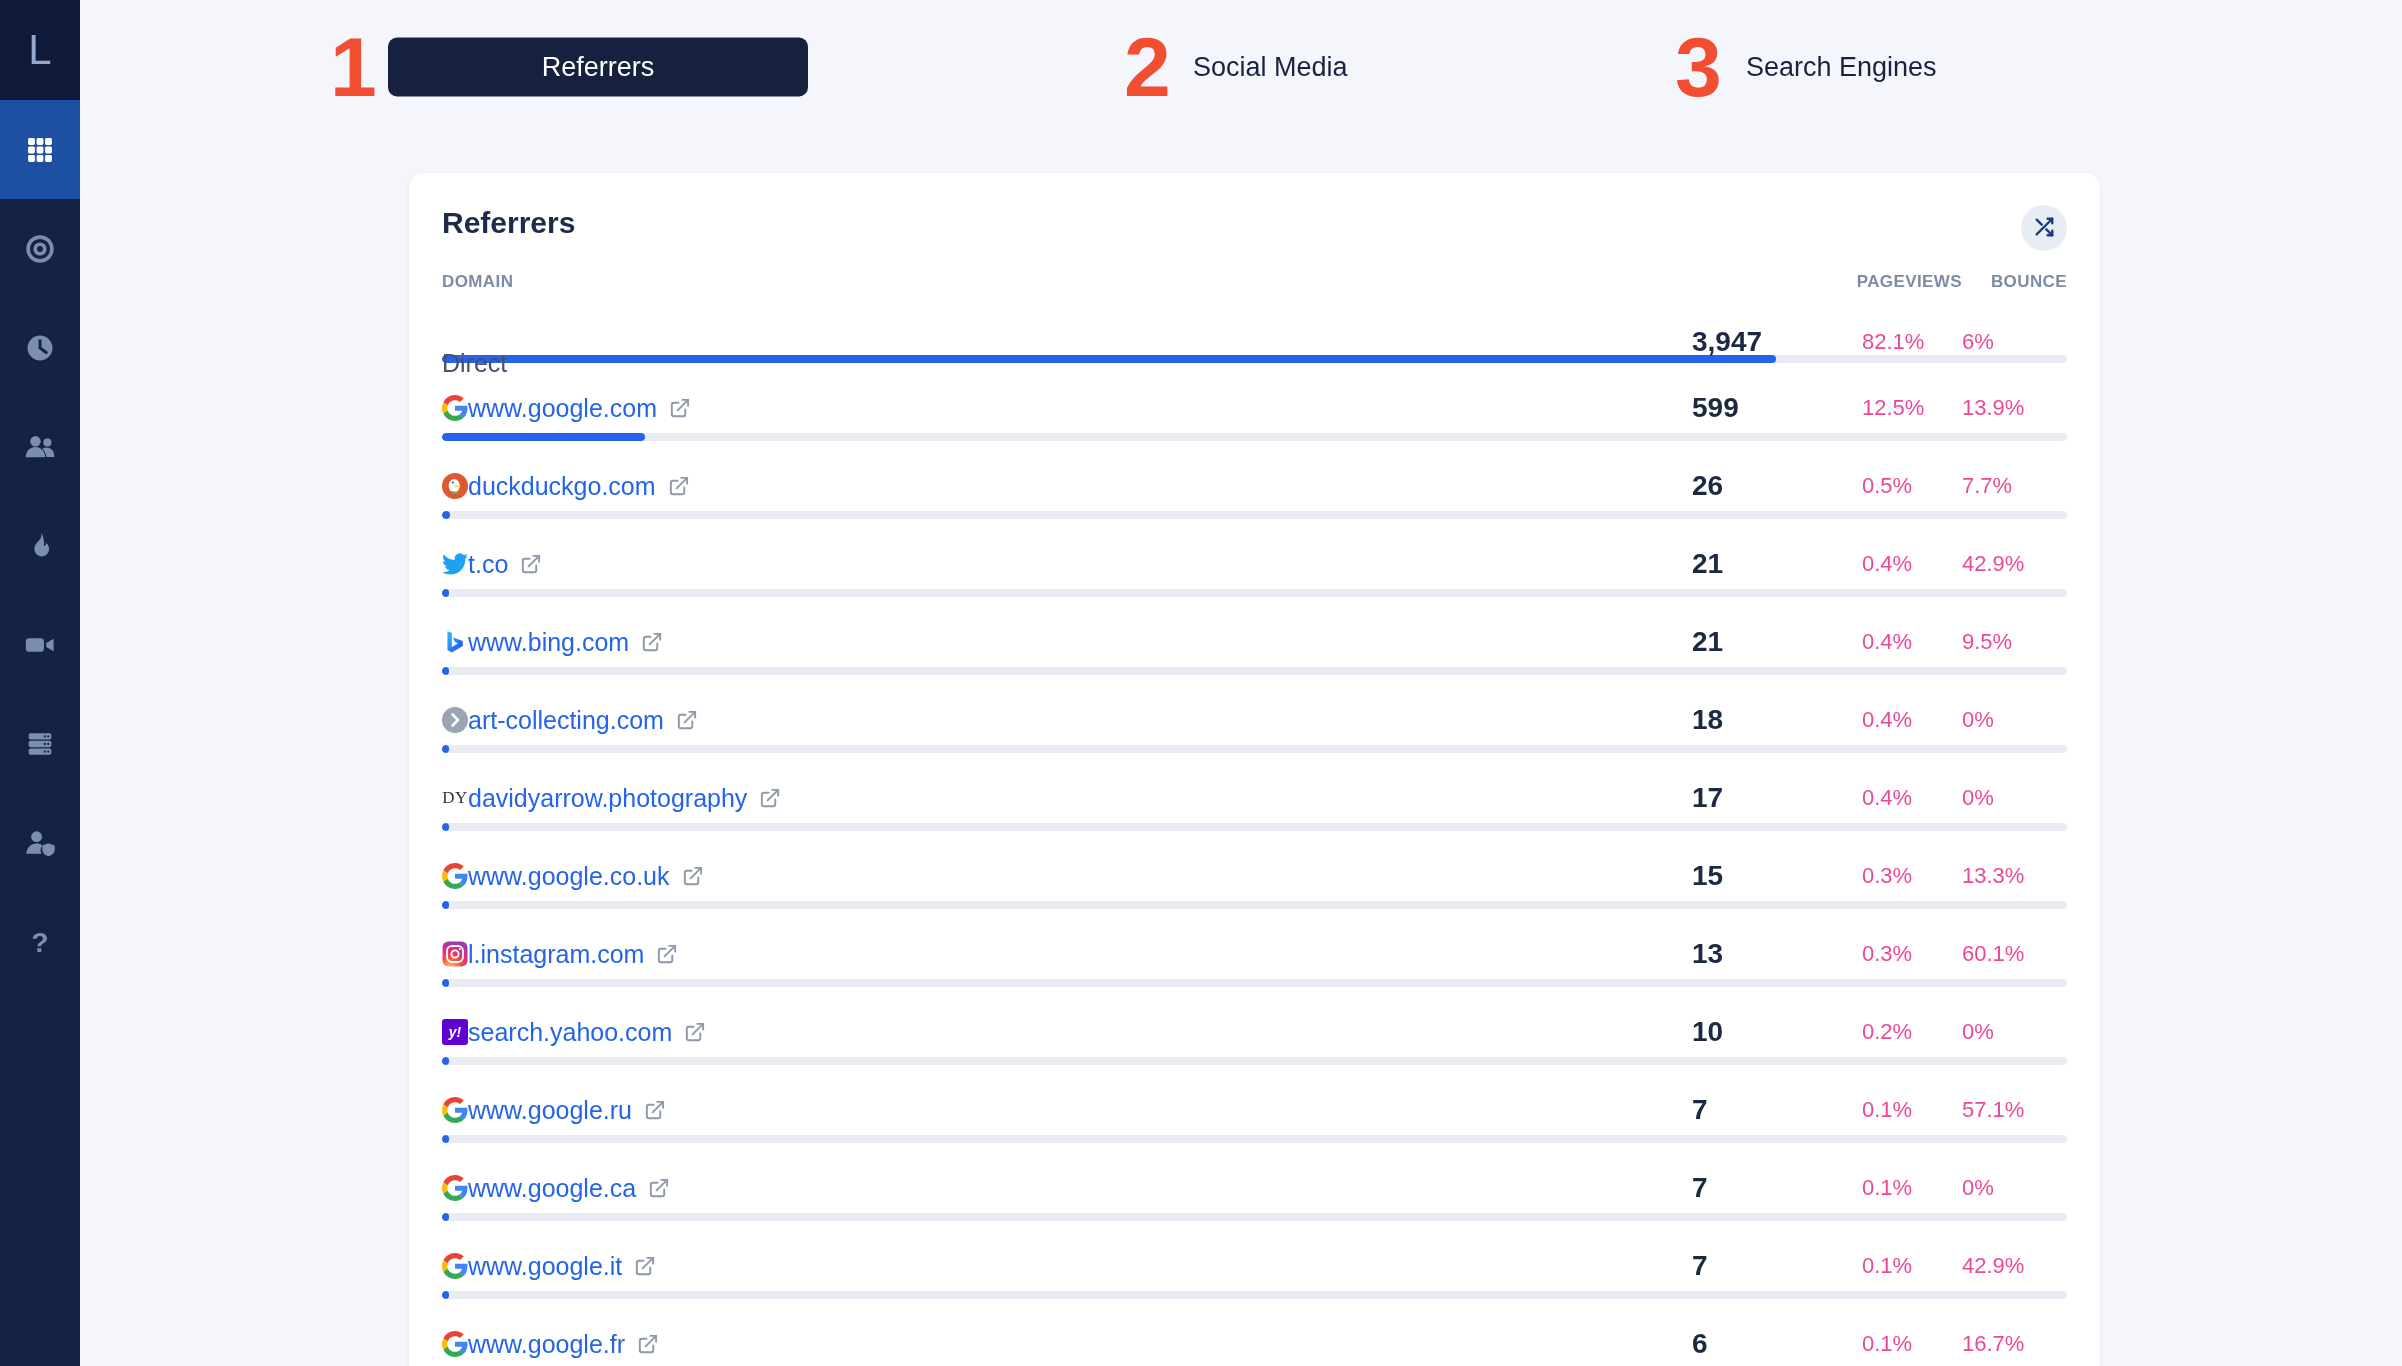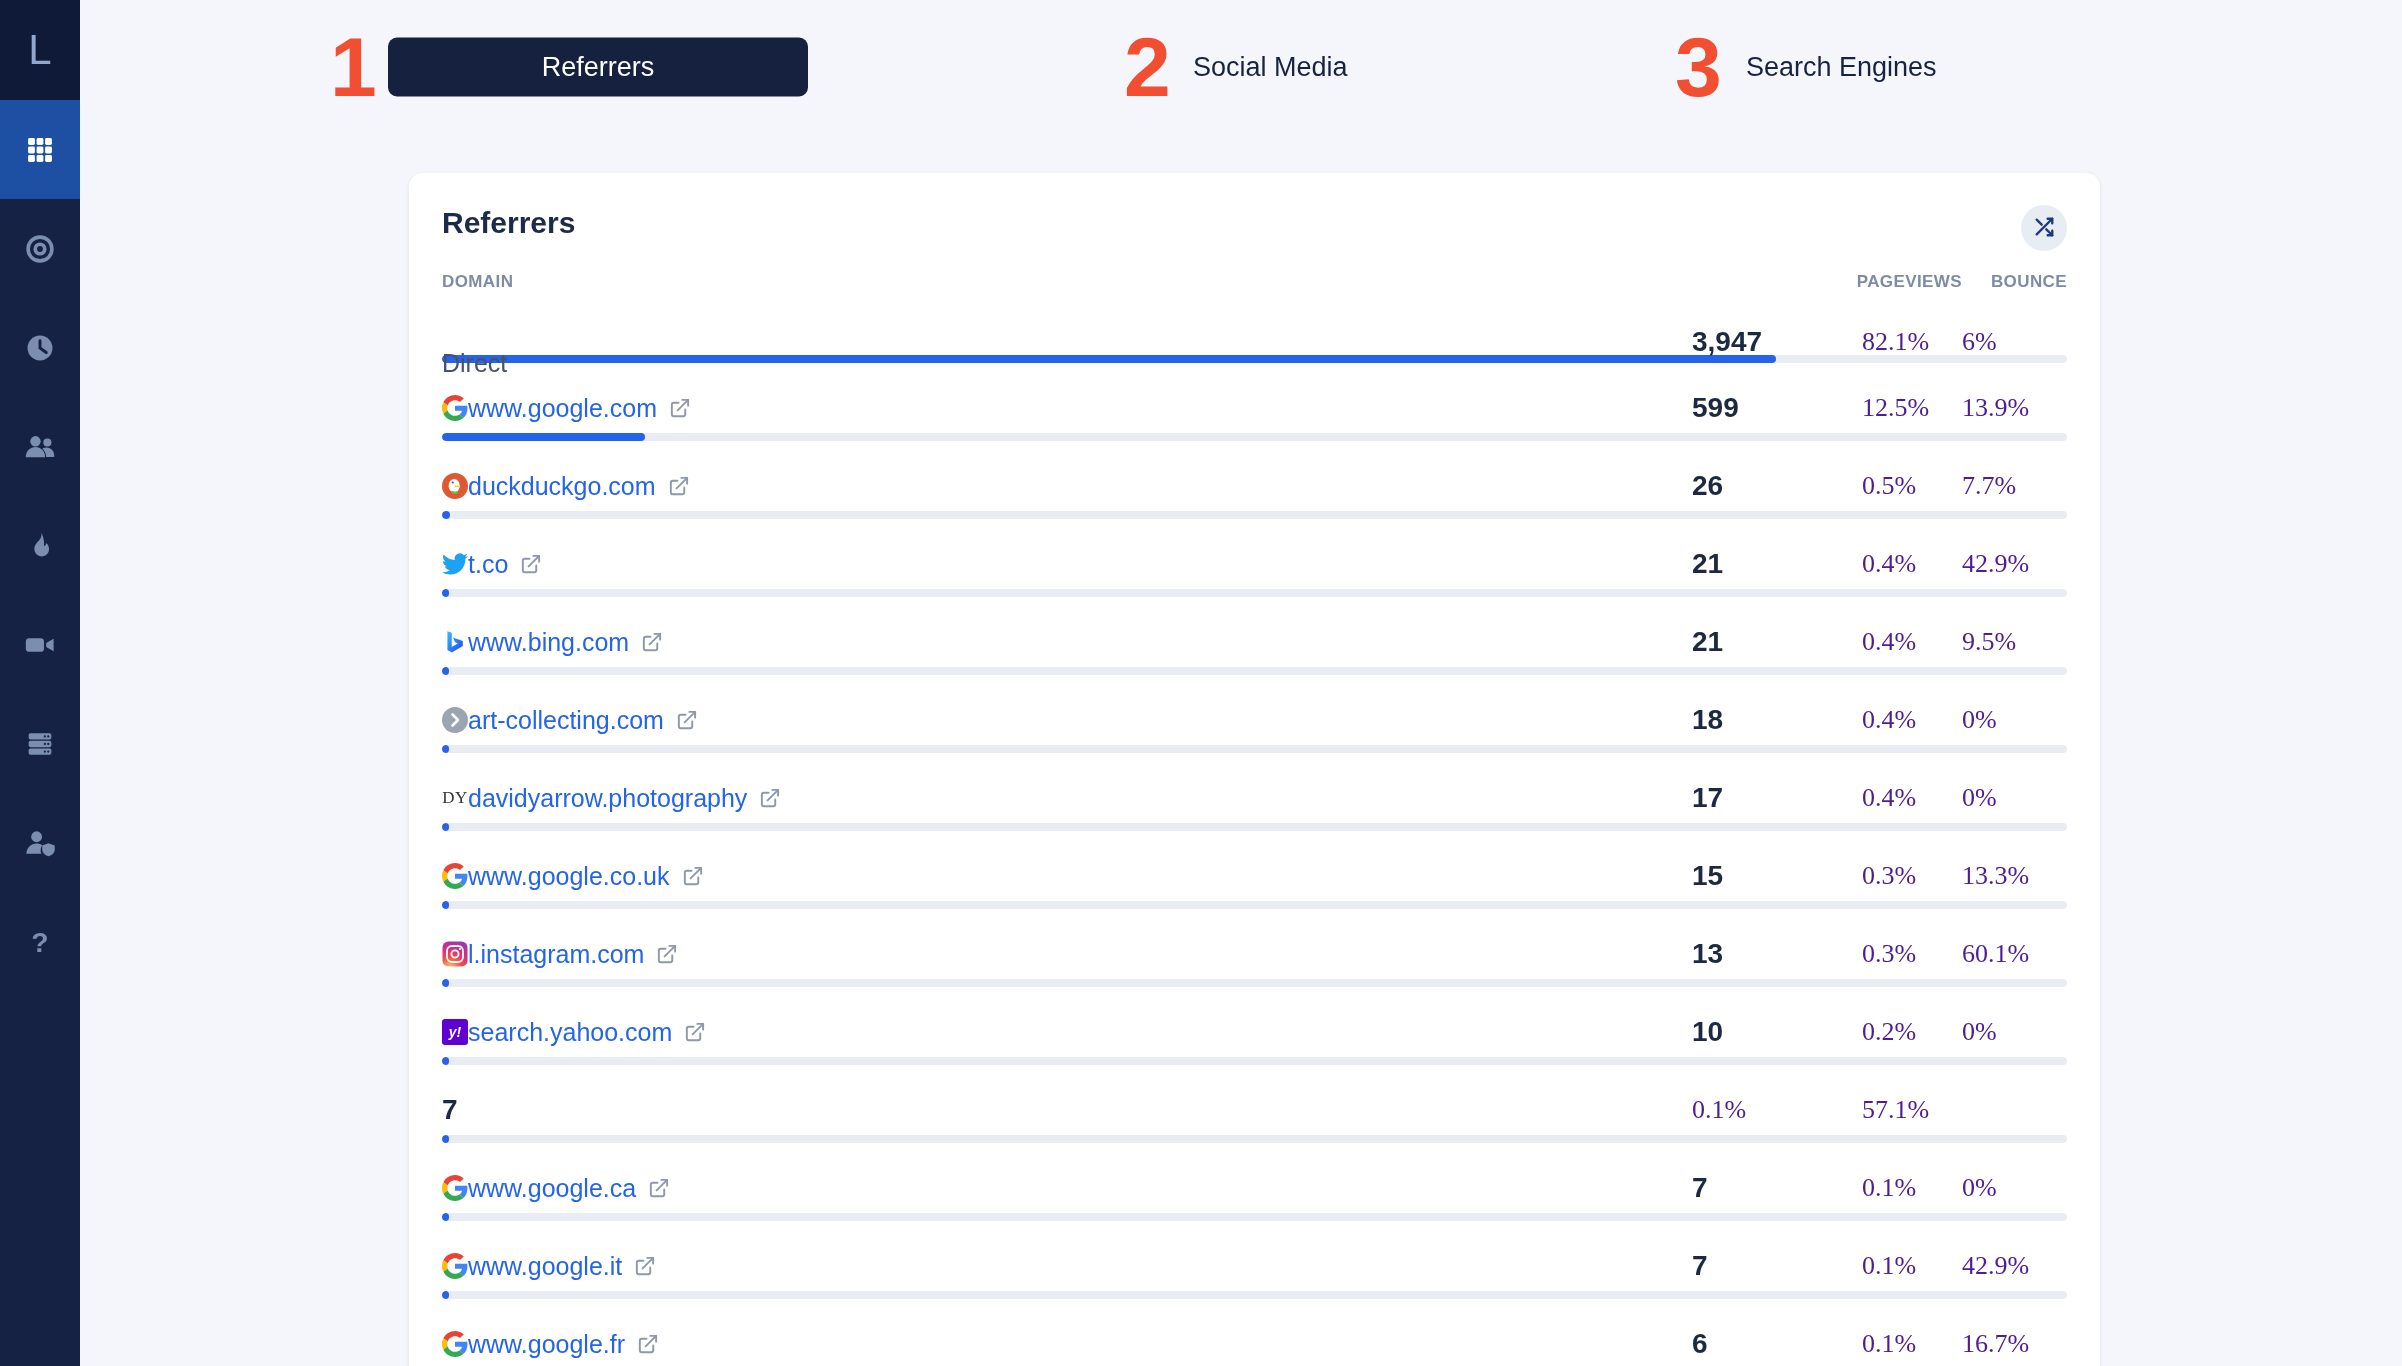--- a/index.html
+++ b/index.html
@@ -54,21 +54,21 @@
   .rows { margin-top:13px; }
   .row { height:78px; }
   .row-line { height:50px; display:grid; grid-template-columns:1fr 170px 100px 105px; align-items:center; }
   .domain-cell { display:flex; align-items:center; min-width:0; }
   .favicon { width:26px; height:26px; flex:none; display:flex; align-items:center; justify-content:center; }
   .domain-link { font-size:25px; color:#2464E8; text-decoration:none; cursor:pointer; white-space:nowrap; }
   .ext-icon { margin-left:11px; display:flex; align-items:center; cursor:pointer; }
   .row.direct .domain-link { color:#46516A; cursor:default;margin-top:44px; }
   .num { text-align:left; white-space:nowrap; }
   .count { font-size:28px; font-weight:600; color:#1C2940; }
-  .pct, .bounce { font-size:26px; color:#4c1d95;font-family:Liberation Serif, serif; }
+  .pct, .bounce { font-size:22px; color:#ec4899; }
   .bar-track { height:8px; background:#E9EDF3; border-radius:4px; overflow:hidden; }
   .bar-fill { height:8px; background:#2563EB; border-radius:4px; min-width:7px; }
 
   .fav-dy { font-family:"Liberation Serif", serif; font-size:17px; color:#333333; letter-spacing:0.5px; }
   .fav-yahoo {
     width:26px; height:26px; background:#5F01D1; color:#fff; border-radius:3px;
     font-weight:700; font-style:italic; font-size:14px; display:flex; align-items:center; justify-content:center;
   }
 </style>
 </head>
@@ -470,98 +470,116 @@
       <div class="num pct">0.2%</div>
       <div class="num bounce">0%</div>
     </div>
     <div class="bar-track">
       <div class="bar-fill" style="width: 0.2%;"></div>
     </div>
   </div>
 
   <div class="row">
     <div class="row-line">
-      <div class="num count">7</div>
-      <div class="num pct">0.1%</div>
-      <div class="num bounce">57.1%</div>
-    </div>
-    <div class="bar-track">
-      <div class="bar-fill" style="width: 0.1%;"></div>
-    </div>
-  </div>
-
-  <div class="row">
-    <div class="row-line">
       <div class="domain-cell">
         <span class="favicon">
               <svg viewBox="0 0 48 48" width="26" height="26">
                 <path fill="#EA4335" d="M24 9.5c3.54 0 6.71 1.22 9.21 3.6l6.85-6.85C35.9 2.38 30.47 0 24 0 14.62 0 6.51 5.38 2.56 13.22l7.98 6.19C12.43 13.72 17.74 9.5 24 9.5z"></path>
                 <path fill="#4285F4" d="M46.98 24.55c0-1.57-.15-3.09-.38-4.55H24v9.02h12.94c-.58 2.96-2.26 5.48-4.78 7.18l7.73 6c4.51-4.18 7.09-10.36 7.09-17.65z"></path>
                 <path fill="#FBBC05" d="M10.53 28.59c-.48-1.45-.76-2.99-.76-4.59s.27-3.14.76-4.59l-7.98-6.19C.92 16.46 0 20.12 0 24c0 3.88.92 7.54 2.56 10.78l7.97-6.19z"></path>
                 <path fill="#34A853" d="M24 48c6.48 0 11.93-2.13 15.89-5.81l-7.73-6c-2.15 1.45-4.92 2.3-8.16 2.3-6.26 0-11.57-4.22-13.47-9.91l-7.98 6.19C6.51 42.62 14.62 48 24 48z"></path>
               </svg>
             </span>
-        <a class="domain-link">www.google.ca</a>
+        <a class="domain-link">www.google.ru</a>
         <span class="ext-icon">
           <svg viewBox="0 0 24 24" width="23" height="23" fill="none" stroke="#8D98A9" stroke-width="2" stroke-linecap="round" stroke-linejoin="round">
             <path d="M18 13v5a2 2 0 0 1-2 2H6a2 2 0 0 1-2-2V8a2 2 0 0 1 2-2h5"></path>
                 <path d="M15 3h6v6"></path>
                 <path d="M10 14L21 3"></path>
           </svg>
         </span>
       </div>
       <div class="num count">7</div>
       <div class="num pct">0.1%</div>
-      <div class="num bounce">0%</div>
+      <div class="num bounce">57.1%</div>
     </div>
     <div class="bar-track">
       <div class="bar-fill" style="width: 0.1%;"></div>
     </div>
   </div>
 
   <div class="row">
     <div class="row-line">
       <div class="domain-cell">
         <span class="favicon">
               <svg viewBox="0 0 48 48" width="26" height="26">
                 <path fill="#EA4335" d="M24 9.5c3.54 0 6.71 1.22 9.21 3.6l6.85-6.85C35.9 2.38 30.47 0 24 0 14.62 0 6.51 5.38 2.56 13.22l7.98 6.19C12.43 13.72 17.74 9.5 24 9.5z"></path>
                 <path fill="#4285F4" d="M46.98 24.55c0-1.57-.15-3.09-.38-4.55H24v9.02h12.94c-.58 2.96-2.26 5.48-4.78 7.18l7.73 6c4.51-4.18 7.09-10.36 7.09-17.65z"></path>
                 <path fill="#FBBC05" d="M10.53 28.59c-.48-1.45-.76-2.99-.76-4.59s.27-3.14.76-4.59l-7.98-6.19C.92 16.46 0 20.12 0 24c0 3.88.92 7.54 2.56 10.78l7.97-6.19z"></path>
                 <path fill="#34A853" d="M24 48c6.48 0 11.93-2.13 15.89-5.81l-7.73-6c-2.15 1.45-4.92 2.3-8.16 2.3-6.26 0-11.57-4.22-13.47-9.91l-7.98 6.19C6.51 42.62 14.62 48 24 48z"></path>
               </svg>
             </span>
-        <a class="domain-link">www.google.it</a>
+        <a class="domain-link">www.google.ca</a>
         <span class="ext-icon">
           <svg viewBox="0 0 24 24" width="23" height="23" fill="none" stroke="#8D98A9" stroke-width="2" stroke-linecap="round" stroke-linejoin="round">
             <path d="M18 13v5a2 2 0 0 1-2 2H6a2 2 0 0 1-2-2V8a2 2 0 0 1 2-2h5"></path>
                 <path d="M15 3h6v6"></path>
                 <path d="M10 14L21 3"></path>
           </svg>
         </span>
       </div>
       <div class="num count">7</div>
       <div class="num pct">0.1%</div>
-      <div class="num bounce">42.9%</div>
+      <div class="num bounce">0%</div>
     </div>
     <div class="bar-track">
       <div class="bar-fill" style="width: 0.1%;"></div>
     </div>
   </div>
 
   <div class="row">
     <div class="row-line">
       <div class="domain-cell">
         <span class="favicon">
               <svg viewBox="0 0 48 48" width="26" height="26">
                 <path fill="#EA4335" d="M24 9.5c3.54 0 6.71 1.22 9.21 3.6l6.85-6.85C35.9 2.38 30.47 0 24 0 14.62 0 6.51 5.38 2.56 13.22l7.98 6.19C12.43 13.72 17.74 9.5 24 9.5z"></path>
                 <path fill="#4285F4" d="M46.98 24.55c0-1.57-.15-3.09-.38-4.55H24v9.02h12.94c-.58 2.96-2.26 5.48-4.78 7.18l7.73 6c4.51-4.18 7.09-10.36 7.09-17.65z"></path>
                 <path fill="#FBBC05" d="M10.53 28.59c-.48-1.45-.76-2.99-.76-4.59s.27-3.14.76-4.59l-7.98-6.19C.92 16.46 0 20.12 0 24c0 3.88.92 7.54 2.56 10.78l7.97-6.19z"></path>
                 <path fill="#34A853" d="M24 48c6.48 0 11.93-2.13 15.89-5.81l-7.73-6c-2.15 1.45-4.92 2.3-8.16 2.3-6.26 0-11.57-4.22-13.47-9.91l-7.98 6.19C6.51 42.62 14.62 48 24 48z"></path>
               </svg>
             </span>
+        <a class="domain-link">www.google.it</a>
+        <span class="ext-icon">
+          <svg viewBox="0 0 24 24" width="23" height="23" fill="none" stroke="#8D98A9" stroke-width="2" stroke-linecap="round" stroke-linejoin="round">
+            <path d="M18 13v5a2 2 0 0 1-2 2H6a2 2 0 0 1-2-2V8a2 2 0 0 1 2-2h5"></path>
+                <path d="M15 3h6v6"></path>
+                <path d="M10 14L21 3"></path>
+          </svg>
+        </span>
+      </div>
+      <div class="num count">7</div>
+      <div class="num pct">0.1%</div>
+      <div class="num bounce">42.9%</div>
+    </div>
+    <div class="bar-track">
+      <div class="bar-fill" style="width: 0.1%;"></div>
+    </div>
+  </div>
+
+  <div class="row">
+    <div class="row-line">
+      <div class="domain-cell">
+        <span class="favicon">
+              <svg viewBox="0 0 48 48" width="26" height="26">
+                <path fill="#EA4335" d="M24 9.5c3.54 0 6.71 1.22 9.21 3.6l6.85-6.85C35.9 2.38 30.47 0 24 0 14.62 0 6.51 5.38 2.56 13.22l7.98 6.19C12.43 13.72 17.74 9.5 24 9.5z"></path>
+                <path fill="#4285F4" d="M46.98 24.55c0-1.57-.15-3.09-.38-4.55H24v9.02h12.94c-.58 2.96-2.26 5.48-4.78 7.18l7.73 6c4.51-4.18 7.09-10.36 7.09-17.65z"></path>
+                <path fill="#FBBC05" d="M10.53 28.59c-.48-1.45-.76-2.99-.76-4.59s.27-3.14.76-4.59l-7.98-6.19C.92 16.46 0 20.12 0 24c0 3.88.92 7.54 2.56 10.78l7.97-6.19z"></path>
+                <path fill="#34A853" d="M24 48c6.48 0 11.93-2.13 15.89-5.81l-7.73-6c-2.15 1.45-4.92 2.3-8.16 2.3-6.26 0-11.57-4.22-13.47-9.91l-7.98 6.19C6.51 42.62 14.62 48 24 48z"></path>
+              </svg>
+            </span>
         <a class="domain-link">www.google.fr</a>
         <span class="ext-icon">
           <svg viewBox="0 0 24 24" width="23" height="23" fill="none" stroke="#8D98A9" stroke-width="2" stroke-linecap="round" stroke-linejoin="round">
             <path d="M18 13v5a2 2 0 0 1-2 2H6a2 2 0 0 1-2-2V8a2 2 0 0 1 2-2h5"></path>
                 <path d="M15 3h6v6"></path>
                 <path d="M10 14L21 3"></path>
           </svg>
         </span>
       </div>
       <div class="num count">6</div>

